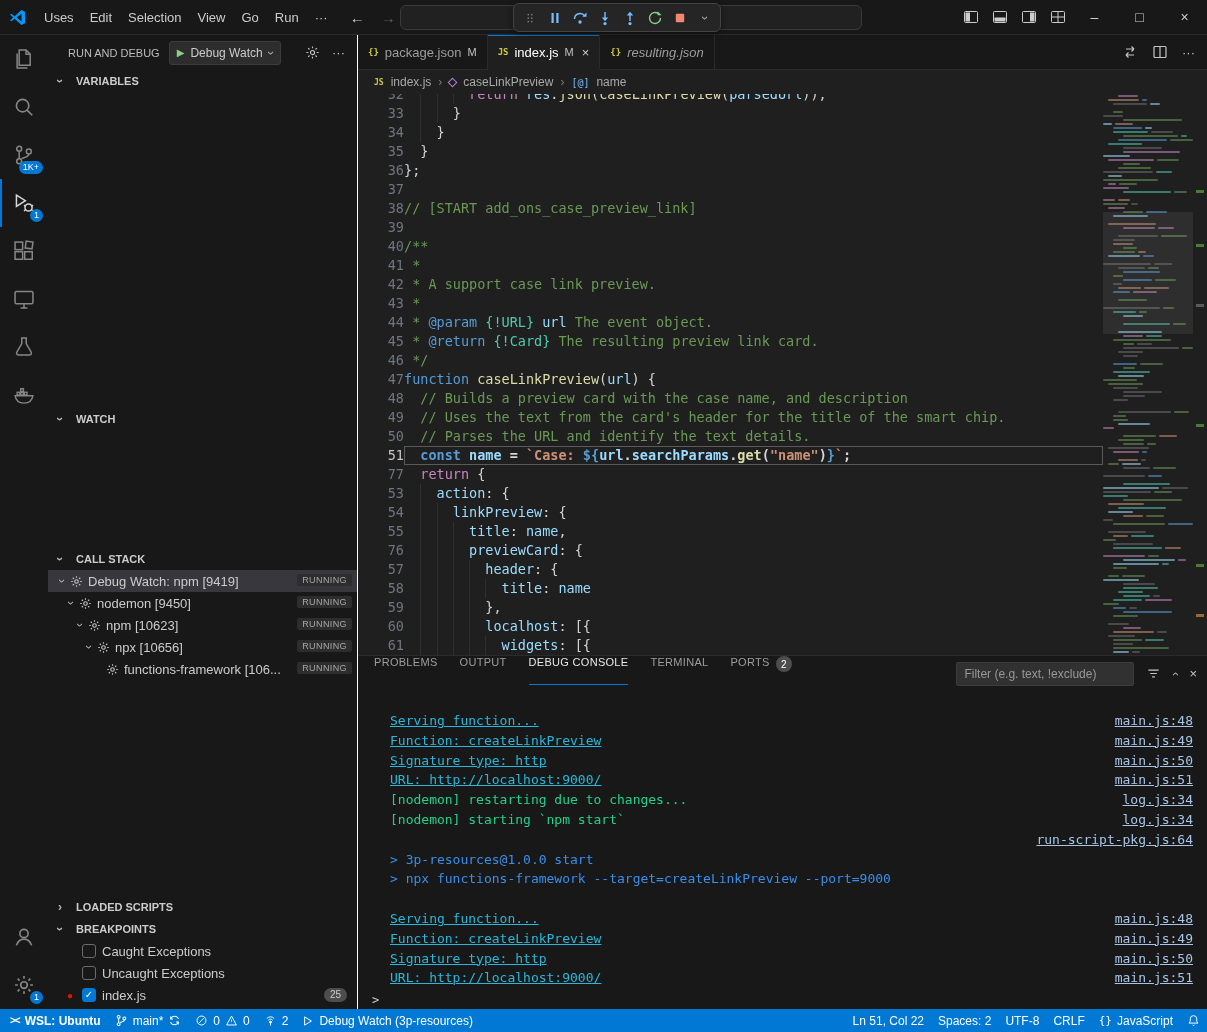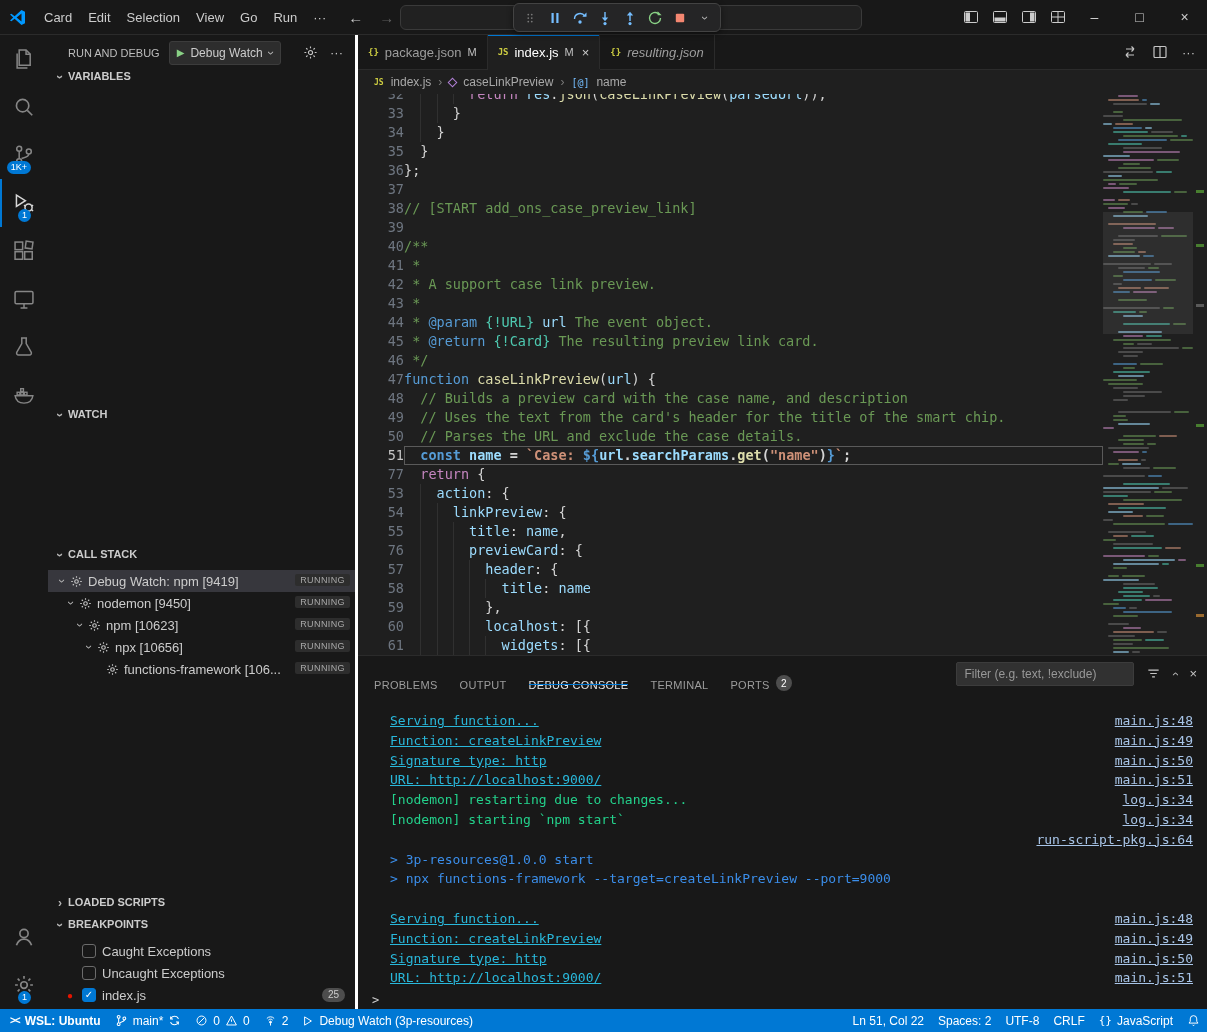--- a/index.html
+++ b/index.html
@@ -27,38 +27,38 @@
     font-size:14px; color:#cccccc; }
 
   
   .workbench { display:flex; height:974px; }
 
   
   .activitybar { width:48px; background:#181818; display:flex; flex-direction:column; align-items:center; }
   .ab-btn { width:48px; height:48px; display:flex; align-items:center; justify-content:center;
     position:relative; color:#868686; }
   .ab-btn.active { color:#d7d7d7; box-shadow:inset 2px 0 0 #0078d4; }
-  .ab-badge { position:absolute; right:17px; bottom:5px; background:#0078d4; color:#fff;
+  .ab-badge { position:absolute; right:5px; bottom:5px; background:#0078d4; color:#fff;
     font-size:9px; line-height:13px; padding:0 4px; border-radius:9px; }
   .ab-spacer { flex:1; }
 
   
-  .sidebar { width:310px; background:#181818; border-right:3px solid #ffffff;
+  .sidebar { width:310px; background:#181818; border-right:1px solid #ffffff;
     display:flex; flex-direction:column; overflow:hidden; }
   .sb-header { height:35px; display:flex; align-items:center; padding:0 8px 0 20px; flex:none; }
   .sb-title { font-size:11px; color:#bdbdbd; white-space:nowrap; }
   .run-pill { margin-left:9px; height:24px; background:#2d2d2d; border:1px solid #3c3c3c;
     border-radius:3px; display:flex; align-items:center; padding:0 7px; gap:6px; }
   .run-play { color:#89d185; font-size:10px; }
   .run-label { font-size:12px; color:#cccccc; white-space:nowrap; }
   .chev { display:inline-block; transform:rotate(90deg); font-size:12px; color:#b5b5b5; }
   .chev-right { transform:none; }
   .chev-up { transform:rotate(-90deg); }
   .sb-actions { margin-left:auto; display:flex; align-items:center; gap:12px; padding-right:4px; color:#c5c5c5; }
-  .section-header { height:22px; display:flex; align-items:flex-start; gap:0; padding-left:4px;
+  .section-header { height:22px; display:flex; align-items:center; gap:8px; padding-left:4px;
     font-size:11px; font-weight:bold; color:#cccccc; flex:none; }
   .section-header .chev { width:16px; text-align:center; }
   .variables-body { height:316px; flex:none; }
   .watch-body { height:118px; flex:none; }
   .callstack-body { height:326px; flex:none; overflow:hidden; }
   .cs-row { height:22px; display:flex; align-items:center; position:relative; padding-right:66px; color:#cccccc; }
   .cs-row.selected { background:#37373d; }
   .cs-chev { width:16px; text-align:center; flex:none; }
   .cs-gear { margin-right:5px; color:#c5c5c5; flex:none; }
   .cs-label { font-size:13px; white-space:nowrap; overflow:hidden; }
@@ -113,21 +113,21 @@
   .mm-row { height:4px; display:flex; align-items:center; }
   .mm-row span { height:2px; display:inline-block; opacity:.55; border-radius:1px; }
   .mm-viewport { position:absolute; left:0; right:0; top:118px; height:122px; background:rgba(160,160,160,.12); }
   .overview { position:absolute; top:0; bottom:0; right:0; width:14px; background:#1f1f1f; }
   .ov-tick { position:absolute; left:3px; width:8px; height:3px; }
 
   
   .panel { height:354px; background:#181818; border-top:1px solid #2b2b2b;
     display:flex; flex-direction:column; }
   .panel-header { height:35px; display:flex; align-items:center; padding:0 10px 0 16px; flex:none; }
-  .ptab { height:35px; display:flex; align-items:flex-end; gap:6px; margin-right:22px;
+  .ptab { height:35px; display:flex; align-items:flex-start; gap:6px; margin-right:22px;
     font-size:11px; letter-spacing:.3px; color:#9d9d9d; position:relative; }
   .ptab.active { color:#e7e7e7; }
   .ptab.active::after { content:""; position:absolute; left:0; right:0; bottom:6px; height:1px; background:#0078d4; }
   .ptab-badge { width:16px; height:16px; border-radius:50%; background:#4d4d4d; color:#ffffff;
     font-size:10px; display:flex; align-items:center; justify-content:center; letter-spacing:0; }
   .panel-right { margin-left:auto; display:flex; align-items:center; gap:12px; color:#c5c5c5; }
   .filter-input { width:178px; height:24px; background:#313131; border:1px solid #3c3c3c;
     border-radius:2px; color:#989898; font-size:12px; padding:0 7px;
     font-family:"Liberation Sans", sans-serif; outline:none; }
   .filter-input::placeholder { color:#989898; }
@@ -151,21 +151,21 @@
 </style>
 </head>
 <body>
 
 <div class="titlebar">
   <span class="vscode-logo">
     <svg width="17" height="17" viewBox="0 0 17 17">
         <path fill="#0098ff" d="M12.5 1 5.6 7.2 2.4 4.8 1 5.6l3.2 2.9L1 11.4l1.4.8 3.2-2.4 6.9 6.2 3.5-1.7V2.7L12.5 1zm0 3.6v7.8L7.6 8.5l4.9-3.9z"></path>
       </svg>
   </span>
-  <span class="menu-item">Card</span>
+  <span class="menu-item">Uses</span>
   <span class="menu-item">Edit</span>
   <span class="menu-item">Selection</span>
   <span class="menu-item">View</span>
   <span class="menu-item">Go</span>
   <span class="menu-item">Run</span>
   <span class="menu-item">···</span>
   <span class="nav-arrows">
     <span>←</span>
     <span class="nav-fwd">→</span>
   </span>
@@ -520,21 +520,21 @@
             <div class="code-line"><span class="ln">40</span><span class="lt"><span class="tk-m">/**</span></span></div>
             <div class="code-line"><span class="ln">41</span><span class="lt"><span class="tk-m"> *</span></span></div>
             <div class="code-line"><span class="ln">42</span><span class="lt"><span class="tk-m"> * A support case link preview.</span></span></div>
             <div class="code-line"><span class="ln">43</span><span class="lt"><span class="tk-m"> *</span></span></div>
             <div class="code-line"><span class="ln">44</span><span class="lt"><span class="tk-m"> * </span><span class="tk-d">@param</span><span class="tk-m"> </span><span class="tk-t">{!URL}</span><span class="tk-m"> </span><span class="tk-v">url</span><span class="tk-m"> The event object.</span></span></div>
             <div class="code-line"><span class="ln">45</span><span class="lt"><span class="tk-m"> * </span><span class="tk-d">@return</span><span class="tk-m"> </span><span class="tk-t">{!Card}</span><span class="tk-m"> The resulting preview link card.</span></span></div>
             <div class="code-line"><span class="ln">46</span><span class="lt"><span class="tk-m"> */</span></span></div>
             <div class="code-line"><span class="ln">47</span><span class="lt"><span class="tk-k">function </span><span class="tk-f">caseLinkPreview</span><span class="tk-p">(</span><span class="tk-v">url</span><span class="tk-p">) {</span></span></div>
             <div class="code-line"><span class="ln">48</span><span class="lt"><span class="tk-m">  // Builds a preview card with the case name, and description</span></span></div>
             <div class="code-line"><span class="ln">49</span><span class="lt"><span class="tk-m">  // Uses the text from the card's header for the title of the smart chip.</span></span></div>
-            <div class="code-line"><span class="ln">50</span><span class="lt"><span class="tk-m">  // Parses the URL and exclude the case details.</span></span></div>
+            <div class="code-line"><span class="ln">50</span><span class="lt"><span class="tk-m">  // Parses the URL and identify the text details.</span></span></div>
             <div class="code-line active"><span class="ln">51</span><span class="lt"><span class="tk-p">  </span><span class="tk-k">const </span><span class="tk-v">name</span><span class="tk-p"> = </span><span class="tk-s">`Case: </span><span class="tk-i">${</span><span class="tk-v">url</span><span class="tk-p">.</span><span class="tk-v">searchParams</span><span class="tk-p">.</span><span class="tk-f">get</span><span class="tk-p">(</span><span class="tk-s">"name"</span><span class="tk-p">)</span><span class="tk-i">}</span><span class="tk-s">`</span><span class="tk-p">;</span></span></div>
             <div class="code-line"><span class="ln">77</span><span class="lt"><span class="tk-p">  </span><span class="tk-c">return</span><span class="tk-p"> {</span></span></div>
             <div class="code-line"><span class="ln">53</span><span class="lt"><i class="ig" style="left: 2ch;"></i><span class="tk-p">    </span><span class="tk-v">action</span><span class="tk-p">: {</span></span></div>
             <div class="code-line"><span class="ln">54</span><span class="lt"><i class="ig" style="left: 2ch;"></i><i class="ig" style="left: 4ch;"></i><span class="tk-p">      </span><span class="tk-v">linkPreview</span><span class="tk-p">: {</span></span></div>
             <div class="code-line"><span class="ln">55</span><span class="lt"><i class="ig" style="left: 2ch;"></i><i class="ig" style="left: 4ch;"></i><i class="ig" style="left: 6ch;"></i><span class="tk-p">        </span><span class="tk-v">title</span><span class="tk-p">: </span><span class="tk-v">name</span><span class="tk-p">,</span></span></div>
             <div class="code-line"><span class="ln">76</span><span class="lt"><i class="ig" style="left: 2ch;"></i><i class="ig" style="left: 4ch;"></i><i class="ig" style="left: 6ch;"></i><span class="tk-p">        </span><span class="tk-v">previewCard</span><span class="tk-p">: {</span></span></div>
             <div class="code-line"><span class="ln">57</span><span class="lt"><i class="ig" style="left: 2ch;"></i><i class="ig" style="left: 4ch;"></i><i class="ig" style="left: 6ch;"></i><i class="ig" style="left: 8ch;"></i><span class="tk-p">          </span><span class="tk-v">header</span><span class="tk-p">: {</span></span></div>
             <div class="code-line"><span class="ln">58</span><span class="lt"><i class="ig" style="left: 2ch;"></i><i class="ig" style="left: 4ch;"></i><i class="ig" style="left: 6ch;"></i><i class="ig" style="left: 8ch;"></i><i class="ig" style="left: 10ch;"></i><span class="tk-p">            </span><span class="tk-v">title</span><span class="tk-p">: </span><span class="tk-v">name</span></span></div>
             <div class="code-line"><span class="ln">59</span><span class="lt"><i class="ig" style="left: 2ch;"></i><i class="ig" style="left: 4ch;"></i><i class="ig" style="left: 6ch;"></i><i class="ig" style="left: 8ch;"></i><span class="tk-p">          },</span></span></div>
             <div class="code-line"><span class="ln">60</span><span class="lt"><i class="ig" style="left: 2ch;"></i><i class="ig" style="left: 4ch;"></i><i class="ig" style="left: 6ch;"></i><i class="ig" style="left: 8ch;"></i><span class="tk-p">          </span><span class="tk-v">localhost</span><span class="tk-p">: [{</span></span></div>

